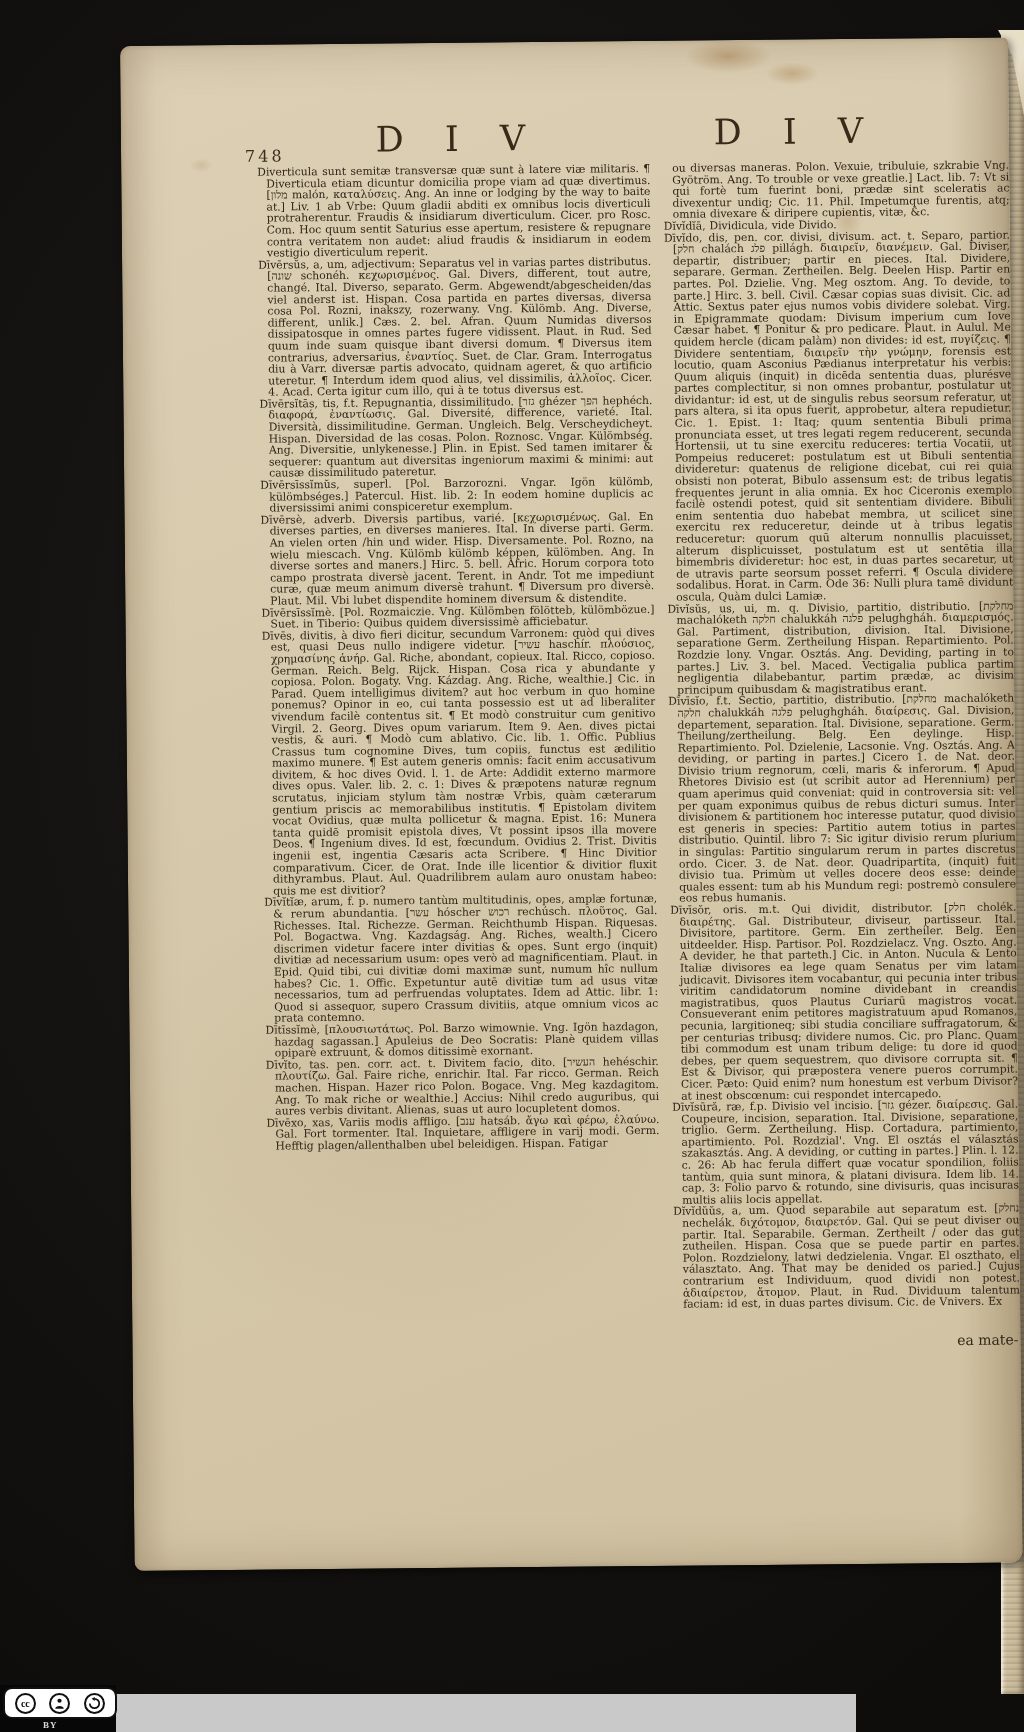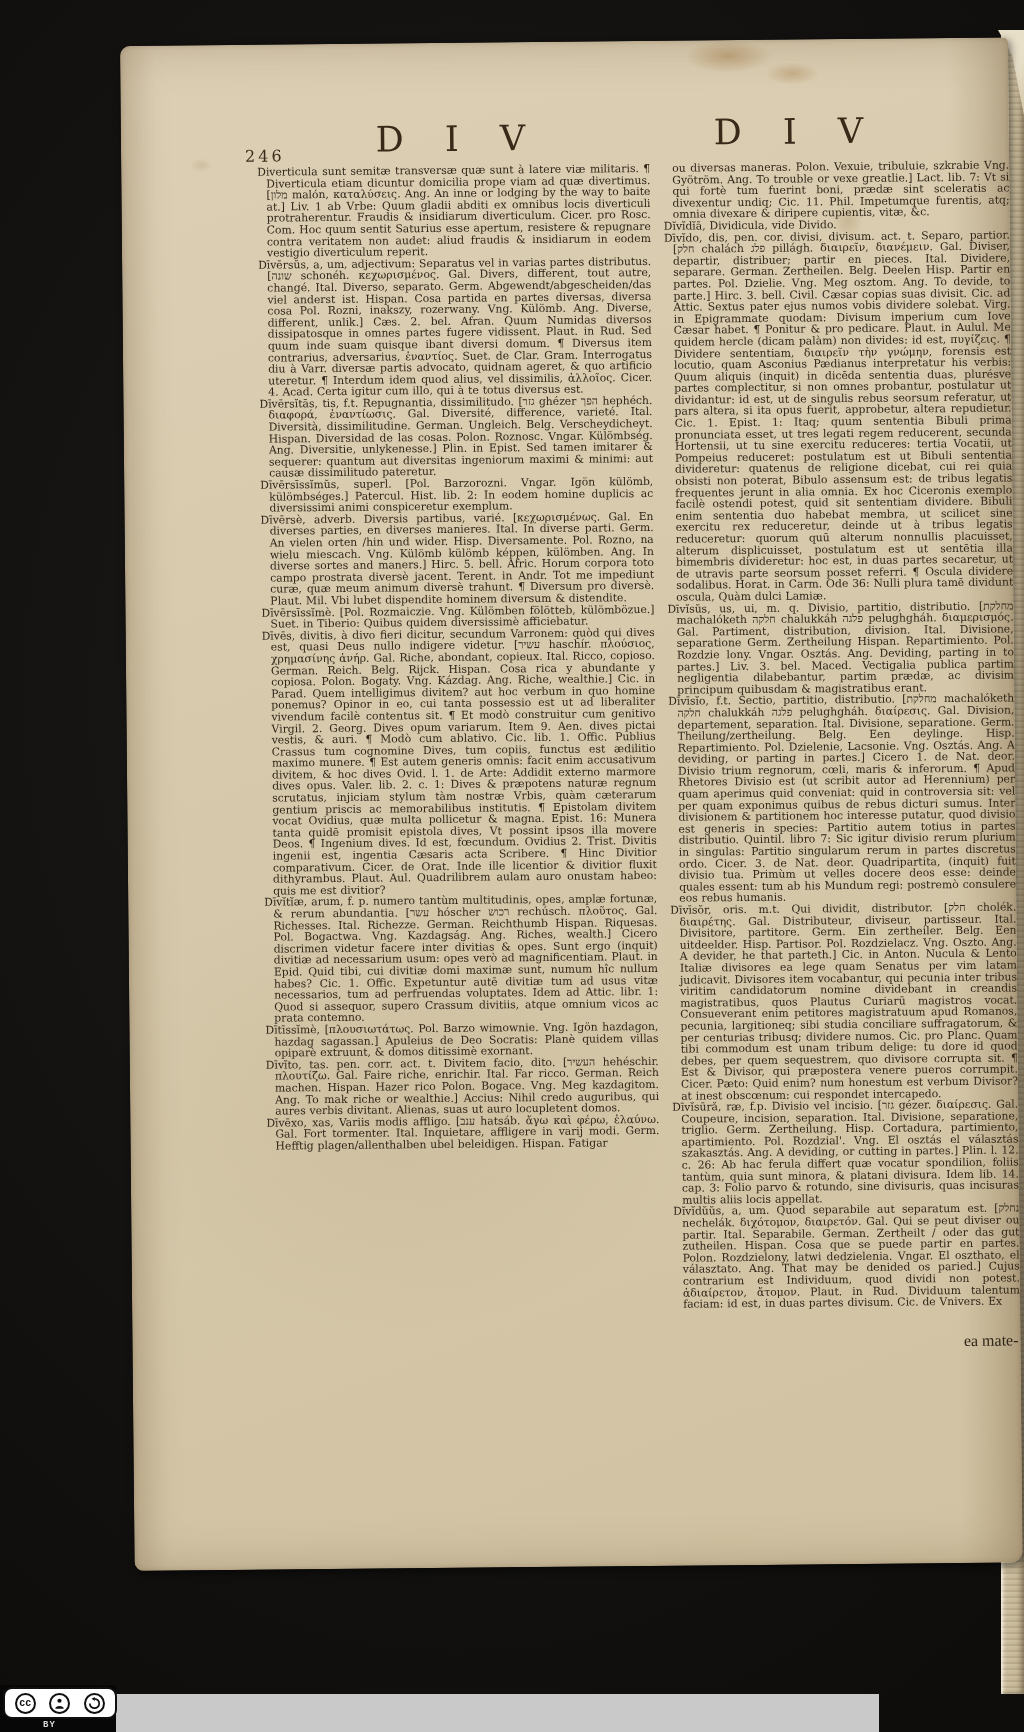--- a/index.html
+++ b/index.html
@@ -36,40 +36,40 @@
   .hdr-left { left:222px; top:76px; }
   .hdr-right { left:560px; top:72px; }
 
   .cols { position:absolute; left:136px; top:122px; width:752px; }
   .col { float:left; height:1188px; overflow:hidden; text-align:justify;
          font-size:10.8px; line-height:11.6px; word-spacing:0.4px; }
   .col-left  { width:393px; margin-right:13px; }
   .col-right { width:346px; }
   .entry { margin:0; text-indent:-9px; padding-left:9px; }
   .entry.cont { text-indent:0; }
-  .catchword { position:absolute; right:2px; top:1172px; font-size:16px; color:#2f2518;font-family:Liberation Serif, serif; }
+  .catchword { position:absolute; right:2px; top:1172px; font-size:14px; color:#2f2518; }
 
   
   .edge-strip {
     position:absolute; left:1001px; top:30px; width:23px; height:1664px;
     background:
       repeating-linear-gradient(to bottom, rgba(60,45,25,0.10) 0 2px, rgba(255,250,235,0.08) 2px 4px, transparent 4px 6px),
       linear-gradient(to right, #e3d9c0 0%, #c9bb9c 25%, #c2b291 100%);
     box-shadow: inset 2px 0 2px rgba(255,252,240,0.5), inset -3px 0 5px rgba(40,30,15,0.4);
   }
   .edge-corner {
     position:absolute; left:998px; top:30px; width:26px; height:86px;
     background: linear-gradient(115deg, #e8dfc9 55%, #d3c6a6 100%);
     clip-path: polygon(0 0, 100% 0, 100% 100%, 55% 30%);
   }
 
   
   .footer-bar {
     position:absolute; left:0; top:1694px; width:856px; height:38px;
-    background:#c9c9c9; font-family:Liberation Mono, monospace;padding-left:23px;
+    background:#c9c9c9; font-family:Liberation Serif, serif;
   }
   .badge-holder {
     position:absolute; left:0; top:-9px; width:116px; height:47px; background:#070707;
   }
   .cc-badge {
     position:absolute; left:3px; top:2px; width:104px; height:28px;
     background:#ffffff; border:2px solid #101010; border-radius:9px;
     display:flex; align-items:center; justify-content:space-around; padding:0 3px;
   }
   .cc-circle {
@@ -90,21 +90,21 @@
 </style>
 </head>
 <body>
 
 <div class="screen">
 
   <div class="edge-strip"></div>
   <div class="edge-corner"></div>
 
   <div class="page">
-    <div class="pagenum">246</div>
+    <div class="pagenum">748</div>
     <div class="hdr hdr-left">D I V</div>
     <div class="hdr hdr-right">D I V</div>
     <div class="cols">
       <div class="col col-left">
           <p class="entry">Diverticula sunt semitæ transversæ quæ sunt à latere viæ militaris. ¶ Diverticula etiam dicuntur domicilia prope viam ad quæ divertimus. [מלון malón, καταλύσεις. Ang. An inne or lodging by the way to baite at.] Liv. 1 ab Vrbe: Quum gladii abditi ex omnibus locis diverticuli protraherentur. Fraudis &amp; insidiarum diverticulum. Cicer. pro Rosc. Com. Hoc quum sentit Saturius esse apertum, resistere &amp; repugnare contra veritatem non audet: aliud fraudis &amp; insidiarum in eodem vestigio diverticulum reperit.</p>
           <p class="entry">Dīvērsŭs, a, um, adjectivum: Separatus vel in varias partes distributus. [שונה schonéh. κεχωρισμένος. Gal. Divers, different, tout autre, changé. Ital. Diverso, separato. Germ. Abgewendt/abgescheiden/das viel anderst ist. Hispan. Cosa partida en partes diversas, diversa cosa Pol. Rozni, inakszy, rozerwany. Vng. Külömb. Ang. Diverse, different, unlik.] Cæs. 2. bel. Afran. Quum Numidas diversos dissipatosque in omnes partes fugere vidissent. Plaut. in Rud. Sed quum inde suam quisque ibant diversi domum. ¶ Diversus item contrarius, adversarius, ἐναντίος. Suet. de Clar. Gram. Interrogatus diu à Varr. diversæ partis advocato, quidnam ageret, &amp; quo artificio uteretur. ¶ Interdum idem quod alius, vel dissimilis, ἀλλοῖος. Cicer. 4. Acad. Certa igitur cum illo, qui à te totus diversus est.</p>
           <p class="entry">Dīvērsĭtās, tis, f.t. Repugnantia, dissimilitudo. [גזר ghézer הפך hephéch. διαφορά, ἐναντίωσις. Gal. Diversité, difference, varieté. Ital. Diversità, dissimilitudine. German. Ungleich. Belg. Verscheydicheyt. Hispan. Diversidad de las cosas. Polon. Roznosc. Vngar. Külömbség. Ang. Diversitie, unlykenesse.] Plin. in Epist. Sed tamen imitarer &amp; sequerer: quantum aut diversitas ingeniorum maximi &amp; minimi: aut causæ dissimilitudo pateretur.</p>
           <p class="entry">Dīvērsīssĭmŭs, superl. [Pol. Barzorozni. Vngar. Igön külömb, külömbséges.] Patercul. Hist. lib. 2: In eodem homine duplicis ac diversissimi animi conspiceretur exemplum.</p>
           <p class="entry">Dīvērsè, adverb. Diversis partibus, varié. [κεχωρισμένως. Gal. En diverses parties, en diverses manieres. Ital. In diverse parti. Germ. An vielen orten /hin und wider. Hisp. Diversamente. Pol. Rozno, na wielu miescach. Vng. Külömb külömb képpen, külömben. Ang. In diverse sortes and maners.] Hirc. 5. bell. Afric. Horum corpora toto campo prostrata diversè jacent. Terent. in Andr. Tot me impediunt curæ, quæ meum animum diversè trahunt. ¶ Diversum pro diversè. Plaut. Mil. Vbi lubet dispendite hominem diversum &amp; distendite.</p>
           <p class="entry">Dīvērsīssĭmè. [Pol. Rozmaiczie. Vng. Külömben fölötteb, külömbözue.] Suet. in Tiberio: Quibus quidem diversissimè afficiebatur.</p>

